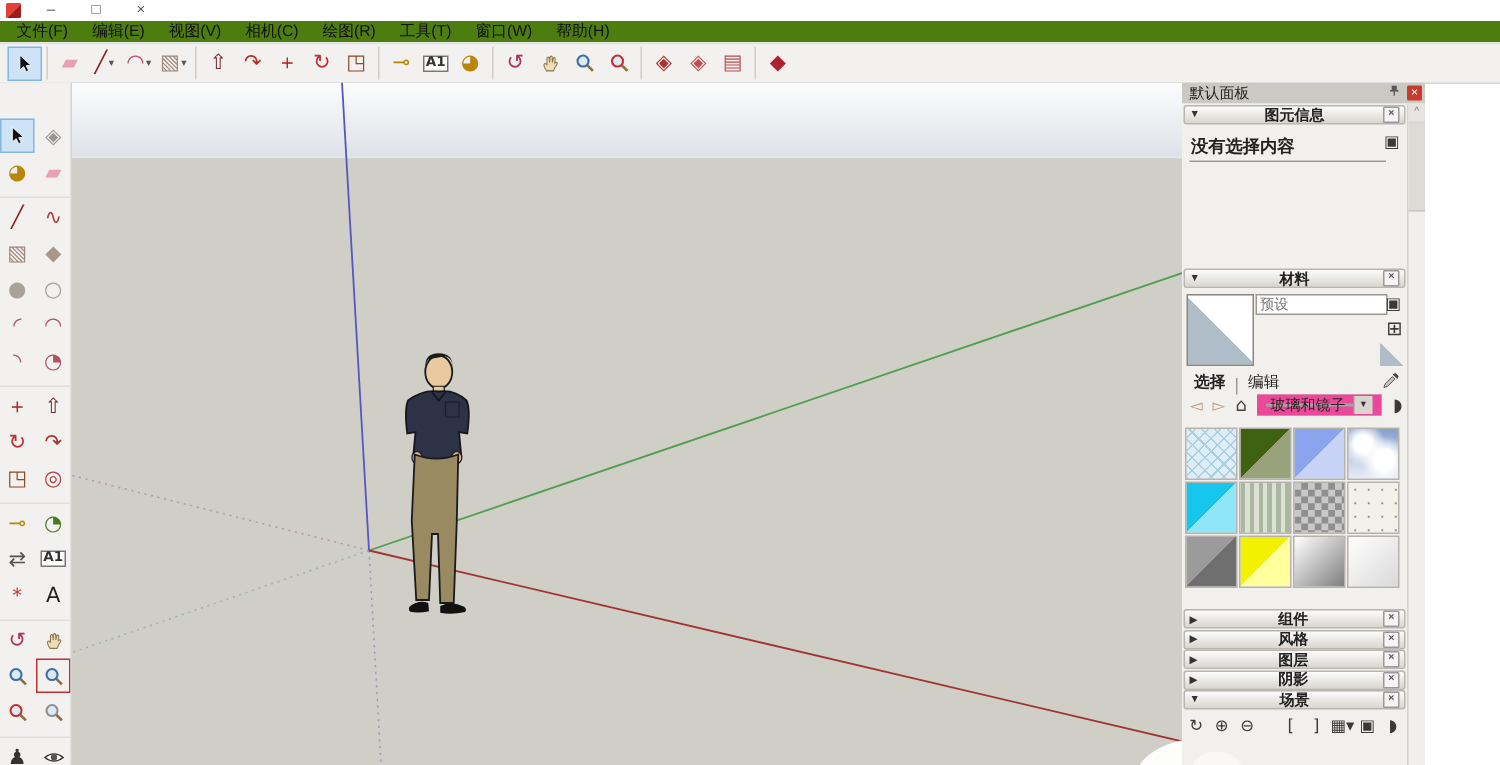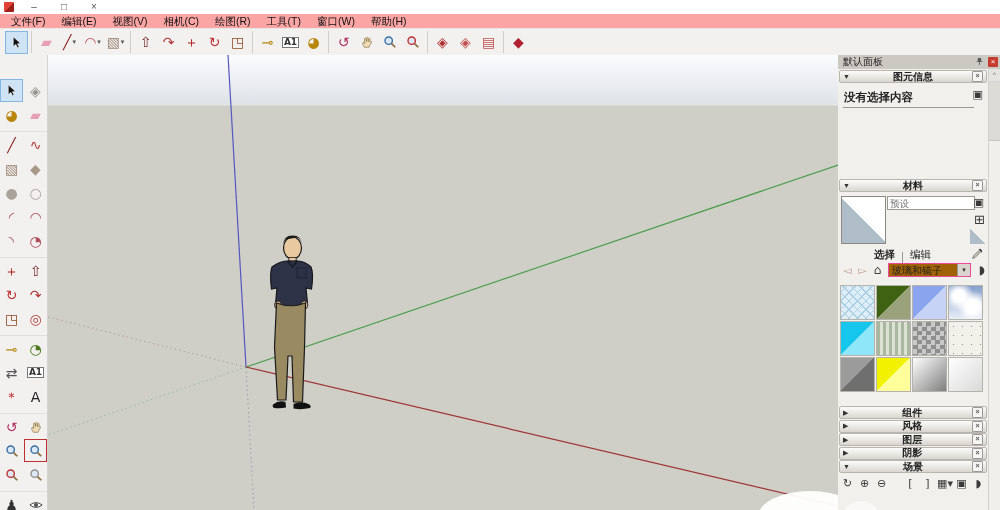--- a/index.html
+++ b/index.html
@@ -8,21 +8,21 @@
        -webkit-font-smoothing:antialiased;color:#222;}
   
   .titlebar{position:absolute;top:0;left:0;right:0;height:14px;background:#fff;
             display:flex;align-items:center;font-size:10px;padding-left:4px;}
   .logo{width:10px;height:10px;margin-right:5px;border-radius:1px;
         background:linear-gradient(135deg,#e04238 0 55%,#9c1f1a 55%);flex:0 0 auto;}
   .win-title{flex:1;color:#111;}
   .winctl{display:flex;}
   .winctl span{width:30px;text-align:center;color:#555;font-size:10px;line-height:14px;}
   
-  .menubar{position:absolute;top:14px;left:0;right:0;height:14px;background:#fca5a5;
+  .menubar{position:absolute;top:14px;left:0;right:0;height:14px;background:#4d7c0f;
            display:flex;font-size:10.5px;padding-left:3px;border-bottom:1px solid #e8e8e8;}
   .menu-item{padding:0 8px;line-height:14px;color:#111;}
   
   .toolbar{position:absolute;top:29px;left:0;right:0;height:26px;background:#f2f1f0;
            border-bottom:1px solid #d7d6d3;display:flex;align-items:center;padding-left:5px;}
   .tb-btn,.pal-btn{width:23px;height:23px;display:flex;align-items:center;justify-content:center;
            position:relative;box-sizing:border-box;border:1px solid transparent;}
   .tb-btn.active,.pal-btn.active{background:#cfe3f6;border:1px solid #84b6e4;}
   .glyph{font-family:"DejaVu Sans",sans-serif;font-size:14px;line-height:1;}
   .glyph.small{font-size:9px;font-weight:bold;border:1px solid #777;padding:0 1px;background:#fff;}
@@ -31,21 +31,21 @@
   
   .palette{position:absolute;top:55px;left:0;width:48px;bottom:0;background:#f2f1f0;
            border-right:1px solid #d5d4d1;box-sizing:border-box;padding-top:24px;
            display:grid;grid-template-columns:23px 23px;gap:1px;align-content:start;
            justify-content:center;overflow:hidden;}
   .pal-sep{grid-column:1/3;height:4px;border-bottom:1px solid #e0dfdc;}
   
   .viewport{position:absolute;left:48px;top:55px;width:790px;height:455px;background:#cfcfc8;}
   .viewport svg{display:block;}
   
-  .tray{position:absolute;left:838px;top:55px;width:162px;height:455px;background:#e9e7e2;
+  .tray{position:absolute;left:788px;top:55px;width:162px;height:455px;background:#e9e7e2;
         font-size:10.5px;overflow:hidden;}
   .tray-header{position:absolute;top:0;left:0;right:0;height:14px;background:#ccc9c2;
         display:flex;align-items:center;padding:0 2px 0 5px;color:#222;}
   .tray-header .t{flex:1;font-size:10px;}
   .close-red{width:10px;height:10px;background:#c53b2e;color:#fff;font-size:8px;line-height:10px;
         text-align:center;border-radius:1px;margin-left:3px;}
   .scrollcol{position:absolute;right:0;top:14px;width:12px;bottom:0;background:#f0efec;
         border-left:1px solid #d3d2ce;box-sizing:border-box;text-align:center;}
   .scrollcol .up{display:block;font-size:7px;color:#777;height:12px;line-height:12px;
         background:#e6e4e0;border-bottom:1px solid #d3d2ce;}
@@ -67,22 +67,22 @@
   .mat-preview{position:absolute;left:3px;top:3px;width:43px;height:46px;border:1px solid #8a8880;
         background:linear-gradient(225deg,#ffffff 49.5%,#aebdc8 50%);}
   .mat-name{position:absolute;left:49px;top:3px;width:82px;height:12px;border:1px solid #9a988f;
         font-size:9.5px;padding:0 2px;font-family:"Liberation Sans",sans-serif;background:#fff;}
   .mat-corner{position:absolute;width:16px;height:15px;
         background:linear-gradient(225deg,rgba(0,0,0,0) 49.5%,#aebdc8 50%);}
   .mat-tabs{position:absolute;left:2px;display:flex;align-items:flex-end;font-size:10.5px;}
   .mat-tab{padding:0 6px 1px 6px;color:#222;}
   .mat-tab.sep{border-left:1px solid #999;padding:0;height:11px;margin:0 1px;}
   .nav-glyph{font-family:"DejaVu Sans",sans-serif;font-size:11px;color:#b98;width:15px;text-align:center;}
-  .mat-select{position:absolute;height:14px;border:1px solid #ec4899;background:#a16207;
-        display:flex;box-sizing:border-box;}
+  .mat-select{position:absolute;height:14px;border:6px solid #ec4899;background:#a3a3a3;
+        display:flex;align-items:center;box-sizing:border-box;}
   .mat-select .val{flex:1;font-size:10px;padding-left:3px;}
   .mat-select .db{width:12px;height:12px;background:#d8d5cf;border-left:1px solid #9a988f;
         font-size:7px;line-height:12px;text-align:center;color:#333;}
   .swatches{position:absolute;left:2px;display:grid;grid-template-columns:repeat(4,35px);
         grid-auto-rows:35px;gap:1px;}
   .swatch{border:1px solid #b5b3ac;box-sizing:border-box;background:#fff;}
   .scene-tools{position:absolute;left:2px;right:2px;display:flex;align-items:center;gap:2px;}
   .scene-tools .icon-btn{font-size:11px;width:15px;}
   .scene-tools .gap{flex:1;}
   .watermark{position:absolute;border-radius:50%;background:#fff;}
@@ -401,21 +401,21 @@
         <span class="sec-close">×</span>
       </div>
       <div class="panel-body" style="top:124px;height:211px;">
         <div class="mat-preview"></div>
         <input class="mat-name" placeholder="预设" style="">
         <span class="icon-btn" style="position:absolute;right:4px;top:3px;font-size:11px;">▣</span>
         <span class="icon-btn" style="position:absolute;right:3px;top:19px;font-size:13px;">⊞</span>
         <div class="mat-corner" style="right:2px;top:36px;"></div>
 
         <div class="mat-tabs" style="top:55px;" id="mat-tabs">
-            <span class="mat-tab" style="font-weight: bold; margin-left: 28px;">选择</span>
+            <span class="mat-tab" style="font-weight: bold;">选择</span>
             <span class="mat-tab sep"></span>
             <span class="mat-tab">编辑</span>
           </div>
         <span class="icon-btn" id="dropper-slot" style="position:absolute;right:4px;top:54px;"><svg viewBox="0 0 16 16" width="13" height="13">
               <path d="M2 14 L3 11 L9 5 L11 7 L5 13 Z" fill="#c8c4ba" stroke="#555" stroke-width="0.8"></path>
               <path d="M9 3 L13 7 L14 4.5 L11.5 2 Z" fill="#444"></path>
             </svg></span>
 
         <div style="position:absolute;top:70px;left:2px;display:flex;align-items:center;">
           <span class="nav-glyph">◅</span>

